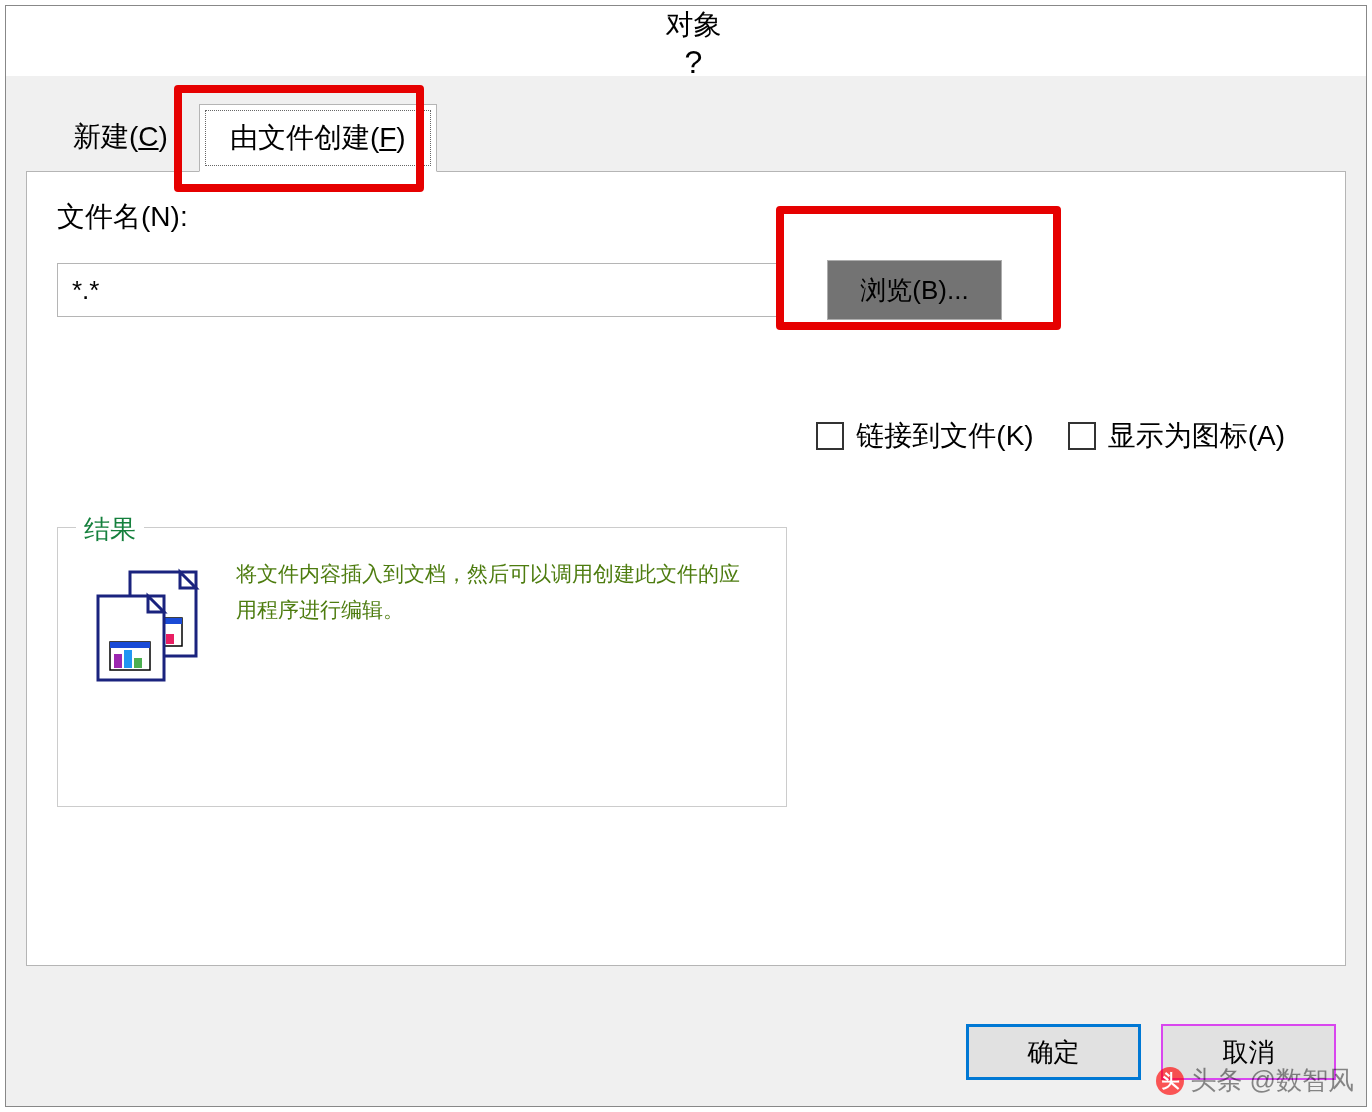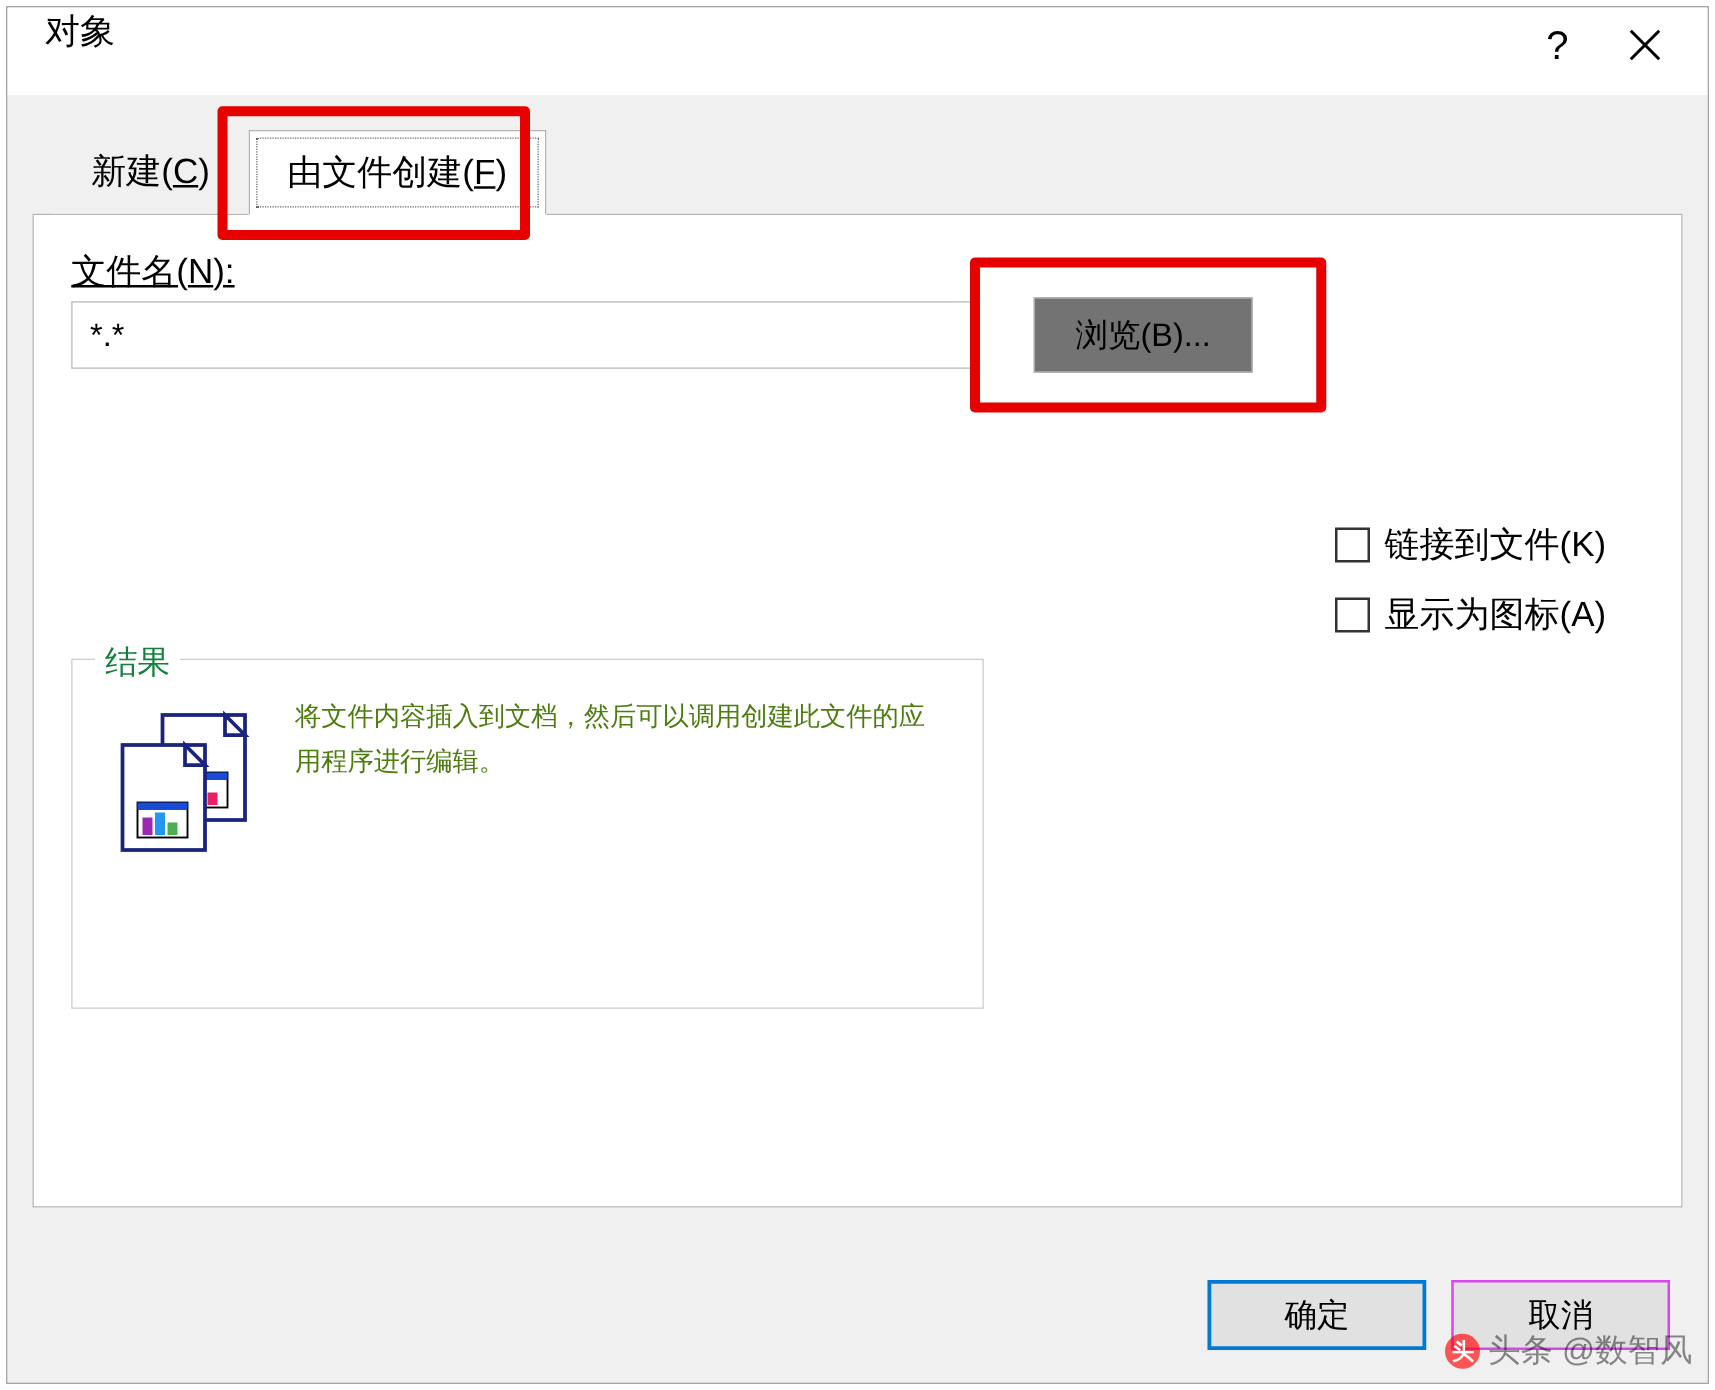--- a/index.html
+++ b/index.html
@@ -17,24 +17,25 @@
     margin: 5px;
     border: 1px solid #888;
     background: #fff;
     position: relative;
     display: flex;
     flex-direction: column;
   }
   .titlebar {
     height: 70px;
     display: flex;
-    align-items: flex-start;
+    align-items: center;
     padding: 0 15px 0 30px;
     background: #fff;
     font-size: 28px;
+    flex-direction: column;
   }
   .titlebar .title { flex: 1; }
   .titlebar .help-btn, .titlebar .close-btn {
     width: 70px;
     height: 60px;
     display: flex;
     align-items: center;
     justify-content: center;
     font-size: 32px;
     cursor: pointer;
@@ -98,22 +99,21 @@
     flex: 1;
     background: #fff;
     border: 1px solid #b5b5b5;
     padding: 26px 30px;
     display: flex;
     flex-direction: column;
     position: relative;
   }
   .filename-row {
     font-size: 28px;
-    margin-bottom: 2px;
-    text-decoration: underline;
+    margin-bottom: 24px;
   }
   .file-input-row {
     display: flex;
     align-items: center;
     gap: 50px;
   }
   .file-input {
     flex: 0 0 720px;
     height: 54px;
     border: 1px solid #b5b5b5;
@@ -129,22 +129,21 @@
     border: 1px solid #adadad;
     font-size: 26px;
     cursor: pointer;
     font-family: inherit;
   }
   .options-area {
     position: absolute;
     right: 60px;
     top: 245px;
     display: flex;
-    flex-direction: column;
-    gap: 18px;
+    gap: 34px;
     align-items: flex-end;
   }
   .checkbox-row {
     display: flex;
     align-items: center;
     gap: 12px;
     font-size: 28px;
     cursor: pointer;
   }
   .checkbox-box {

